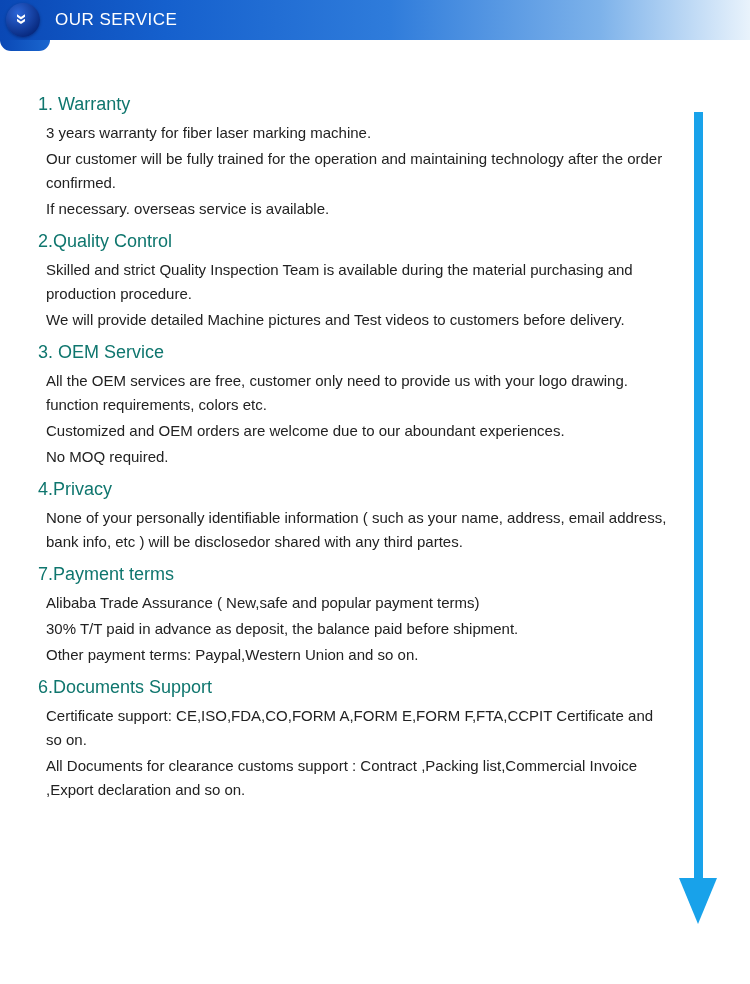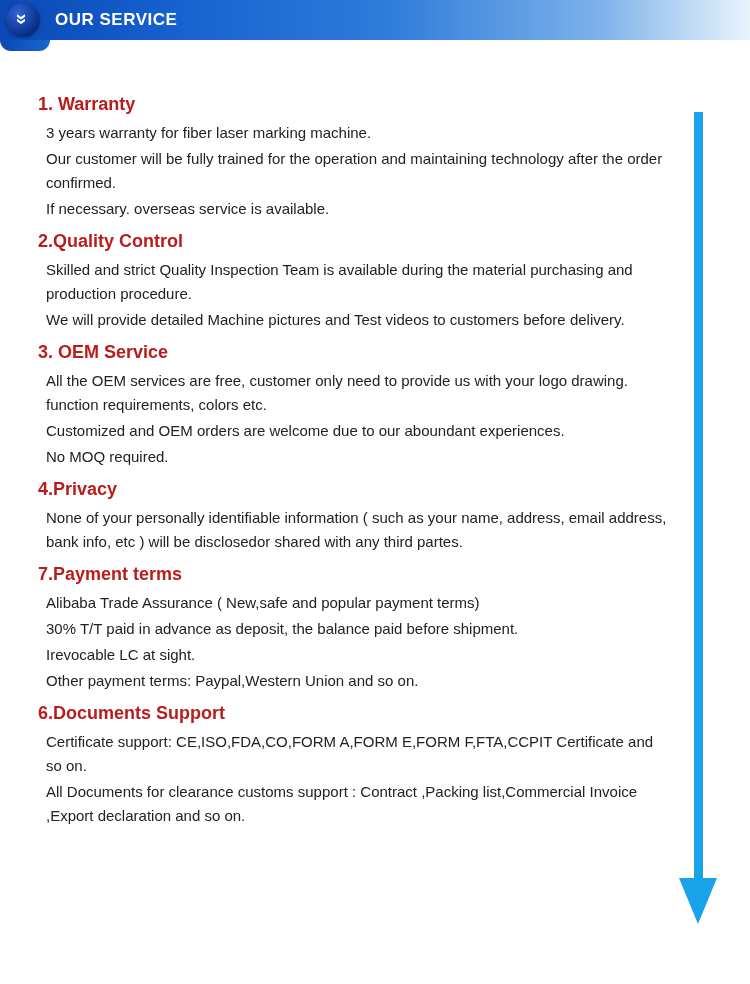--- a/index.html
+++ b/index.html
@@ -24,29 +24,29 @@
     background:radial-gradient(circle at 35% 30%, #2c66d8, #082a80 75%);
     display:flex; align-items:center; justify-content:center;
     box-shadow:0 1px 3px rgba(0,0,40,.35);
   }
   .badge .chev {
     color:#ffffff; font-size:20px; font-weight:bold; line-height:1;
     transform:rotate(90deg); margin-top:-2px;
   }
   .topbar-title {
     position:absolute; left:55px; top:0; height:27px; line-height:40px;
-    color:#ffffff; font-size:17px; font-weight:bold; letter-spacing:.5px;
+    color:#ffffff; font-size:17px; font-weight:normal; letter-spacing:.5px;
   }
   
   .content {
     position:absolute; left:38px; top:92px; width:638px;
     color:#222222; font-size:15px; line-height:24px;
   }
   .sec-title {
-    color:#b91c1c; font-size:18px; font-weight:bold; line-height:24px;
+    color:#0f766e; font-size:18px; font-weight:normal; line-height:24px;
     margin:8px 0 5px;
   }
   section:first-child .sec-title { margin-top:0; }
   .content p { margin:0 8px 2px; }
   
   .down-arrow { position:absolute; top:0; left:0; }
   .arrow-shaft {
     position:absolute; left:694px; top:112px; width:9px; height:768px;
     background:#18a2ea;
   }
@@ -93,21 +93,20 @@
 
     <section>
       <h2 class="sec-title">4.Privacy</h2>
       <p>None of your personally identifiable information ( such as your name, address, email address, bank info, etc ) will be disclosedor shared with any third partes.</p>
     </section>
 
     <section>
       <h2 class="sec-title">7.Payment terms</h2>
       <p>Alibaba Trade Assurance ( New,safe and popular payment terms)</p>
       <p>30% T/T paid in advance as deposit, the balance paid before shipment.</p>
-      <p>Irevocable LC at sight.</p>
       <p>Other payment terms: Paypal,Western Union and so on.</p>
     </section>
 
     <section>
       <h2 class="sec-title">6.Documents Support</h2>
       <p>Certificate support: CE,ISO,FDA,CO,FORM A,FORM E,FORM F,FTA,CCPIT Certificate and so on.</p>
       <p>All Documents for clearance customs support : Contract ,Packing list,Commercial Invoice ,Export declaration and so on.</p>
     </section>
 
   </main>

